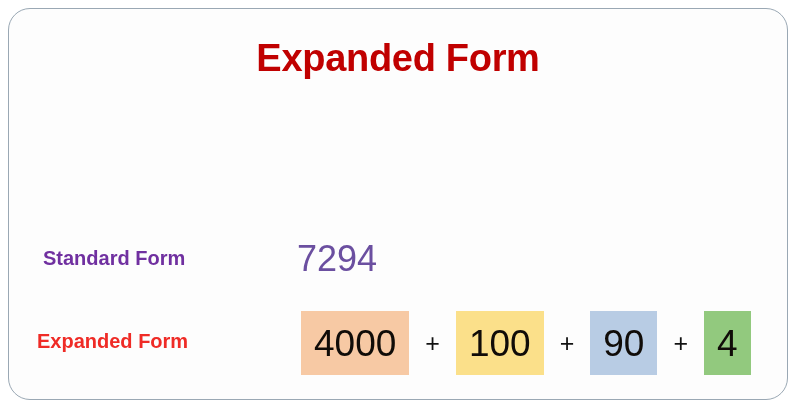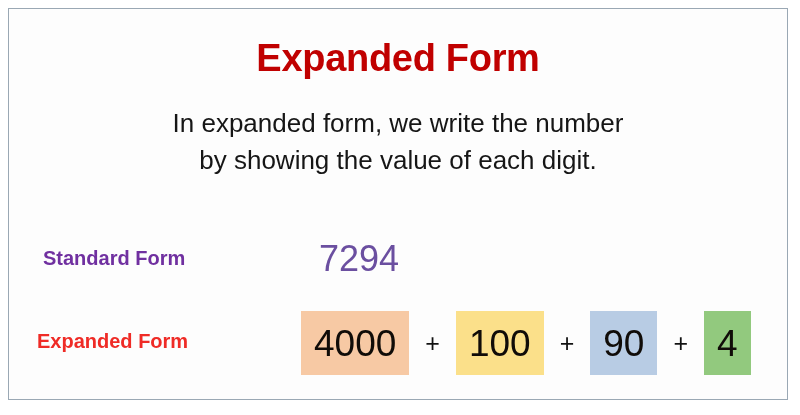--- a/index.html
+++ b/index.html
@@ -72,21 +72,21 @@
     line-height: 1;
     white-space: nowrap;
   }
   #standard-label {
     left: 34px;
     top: 9px;
     color: #7030a0;
   }
   #standard-value {
     position: absolute;
-    left: 310px;
+    left: 288px;
     top: 0px;
     font-size: 36px;
     color: #6b4fa0;
     line-height: 1.1;
     white-space: nowrap;
   }
 
   
   #expanded-row {
     position: absolute;
@@ -127,28 +127,24 @@
     display: flex;
     align-items: center;
     justify-content: center;
     line-height: 1;
   }
 </style>
 </head>
 <body>
 
 <div id="canvas">
-  <div id="card" style="border-color: rgb(154, 168, 180); background: rgb(253, 253, 253);">
+  <div id="card" style="border-color: rgb(154, 168, 180); background: rgb(253, 253, 253); border-radius: 22px;">
 
     <div id="title" style="color: rgb(192, 0, 0);">Expanded Form</div>
 
-    <div id="body-text" style="color: rgb(22, 22, 22);">
-      <span class="line">In expanded form, we write the number</span>
-      <span class="line">by showing the value of each digit.</span>
-    </div>
 
     <div id="standard-row">
       <div class="row-label" id="standard-label" style="color: rgb(112, 48, 160);">Standard Form</div>
       <div id="standard-value" style="color: rgb(107, 79, 160);">7294</div>
     </div>
 
     <div id="expanded-row">
       <div class="row-label" id="expanded-label" style="color: rgb(239, 43, 38);">Expanded Form</div>
       <div id="terms">
           <div class="term-box" style="background: rgb(247, 201, 164);">4000</div>

